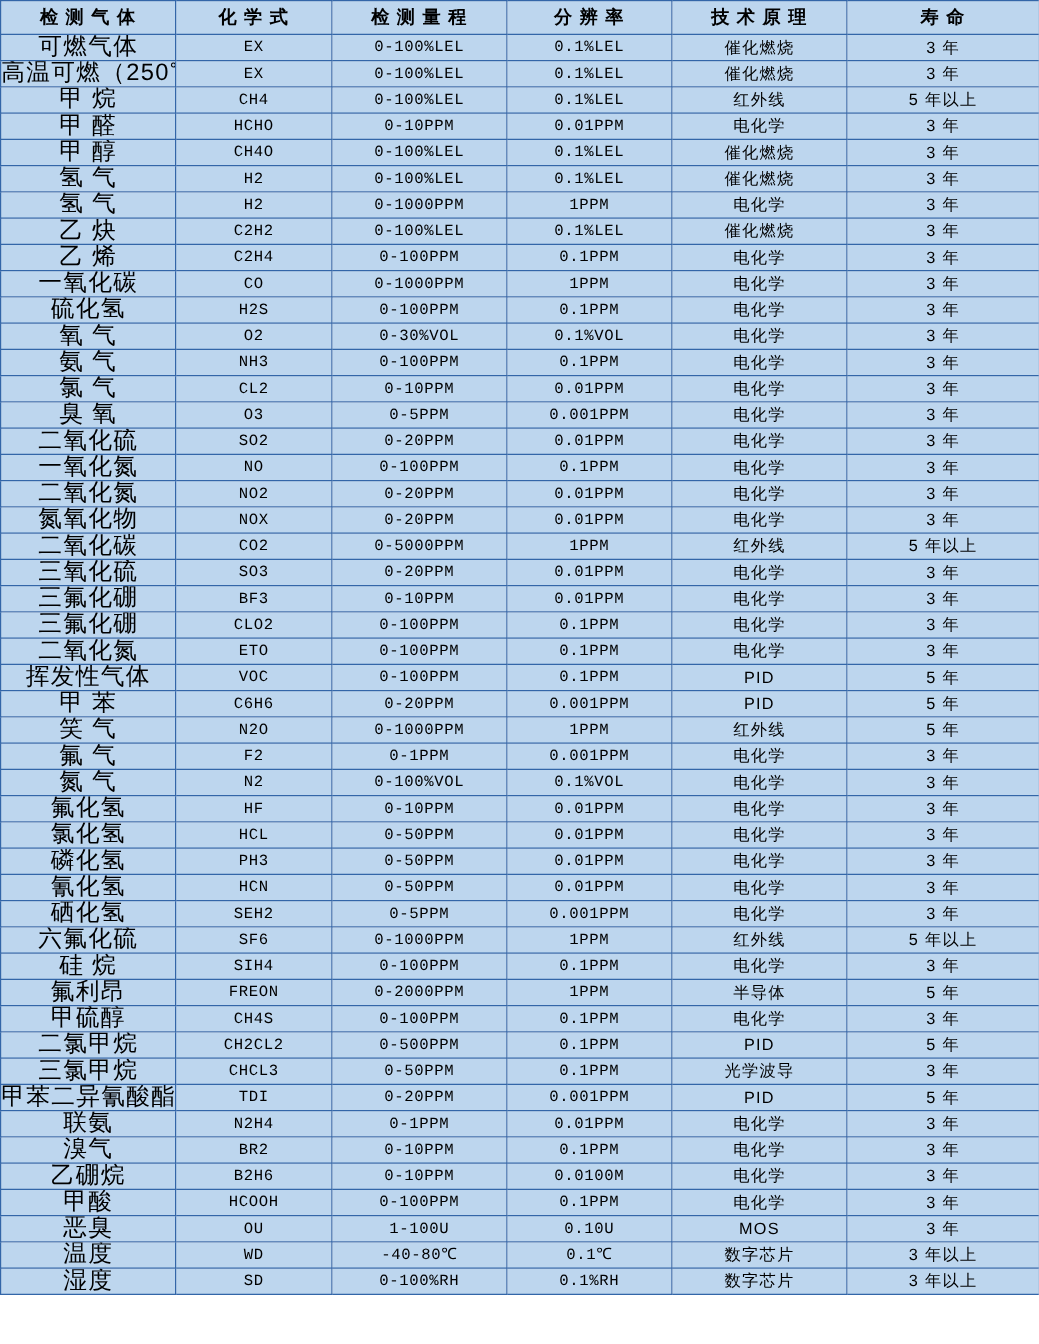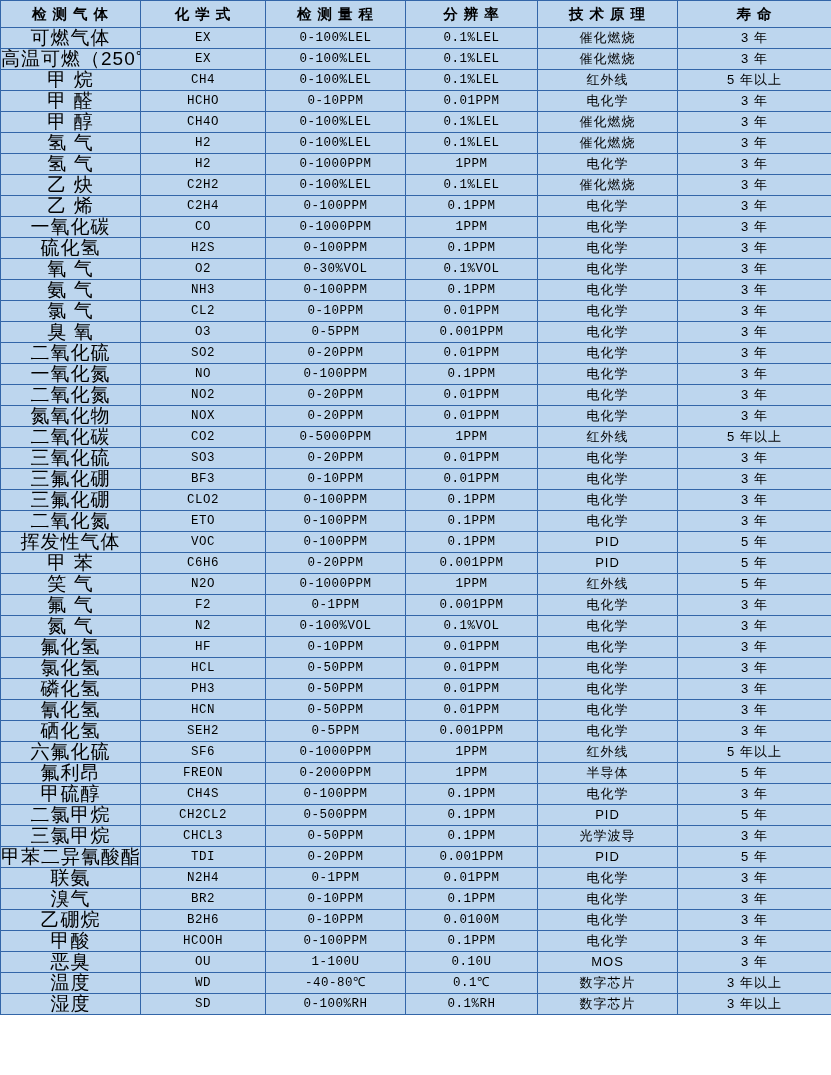--- a/index.html
+++ b/index.html
@@ -358,20 +358,28 @@
       </tr>
       <tr>
         <td class="name">六氟化硫</td>
         <td class="mono">SF6</td>
         <td class="mono">0-1000PPM</td>
         <td class="mono">1PPM</td>
         <td class="cn">红外线</td>
         <td class="cn">5 年以上</td>
       </tr>
       <tr>
+        <td class="name">硅 烷</td>
+        <td class="mono">SIH4</td>
+        <td class="mono">0-100PPM</td>
+        <td class="mono">0.1PPM</td>
+        <td class="cn">电化学</td>
+        <td class="cn">3 年</td>
+      </tr>
+      <tr>
         <td class="name">氟利昂</td>
         <td class="mono">FREON</td>
         <td class="mono">0-2000PPM</td>
         <td class="mono">1PPM</td>
         <td class="cn">半导体</td>
         <td class="cn">5 年</td>
       </tr>
       <tr>
         <td class="name">甲硫醇</td>
         <td class="mono">CH4S</td>

